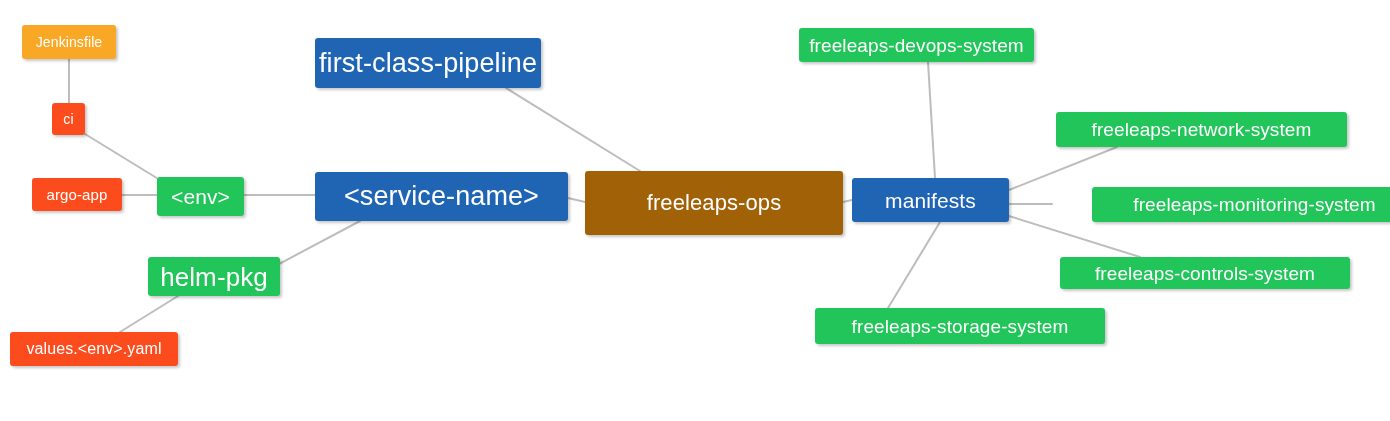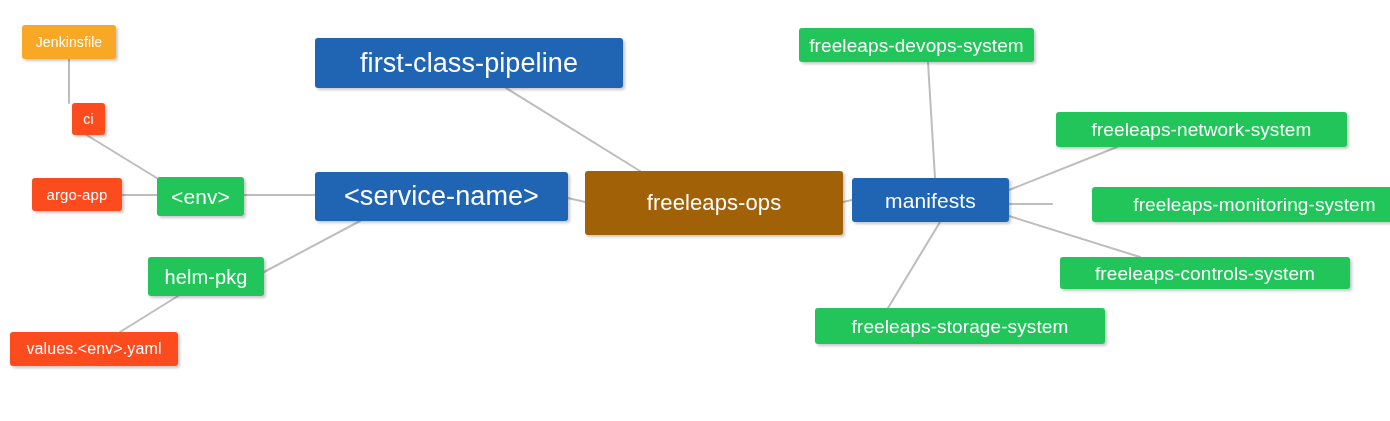--- a/index.html
+++ b/index.html
@@ -62,36 +62,36 @@
       <line x1="935" y1="178" x2="928" y2="62" stroke="#bdbdbd" stroke-width="2" stroke-linecap="round"></line>
       <line x1="1009" y1="190" x2="1117" y2="147" stroke="#bdbdbd" stroke-width="2" stroke-linecap="round"></line>
       <line x1="1009" y1="204" x2="1052" y2="204" stroke="#bdbdbd" stroke-width="2" stroke-linecap="round"></line>
       <line x1="1009" y1="216" x2="1140" y2="257" stroke="#bdbdbd" stroke-width="2" stroke-linecap="round"></line>
       <line x1="940" y1="222" x2="888" y2="308" stroke="#bdbdbd" stroke-width="2" stroke-linecap="round"></line>
     </svg>
   <div id="node-layer">
       <div class="node" style="left: 22px; top: 25px; width: 94px; height: 34px; background: rgb(249, 168, 38); font-size: 14px;">
         <span class="node-label">Jenkinsfile</span>
       </div>
-      <div class="node" style="left: 52px; top: 103px; width: 33px; height: 32px; background: rgb(252, 76, 30); font-size: 14px; margin-left: 20px;">
+      <div class="node" style="left: 52px; top: 103px; width: 33px; height: 32px; background: rgb(252, 76, 30); font-size: 14px;">
         <span class="node-label">ci</span>
       </div>
       <div class="node" style="left: 32px; top: 178px; width: 90px; height: 33px; background: rgb(252, 76, 30); font-size: 15px;">
         <span class="node-label">argo-app</span>
       </div>
       <div class="node" style="left: 157px; top: 177px; width: 87px; height: 39px; background: rgb(34, 197, 90); font-size: 21px;">
         <span class="node-label">&lt;env&gt;</span>
       </div>
-      <div class="node" style="left: 148px; top: 257px; width: 116px; height: 39px; background: rgb(34, 197, 90); font-size: 20px;">
+      <div class="node" style="left: 148px; top: 257px; width: 132px; height: 39px; background: rgb(34, 197, 90); font-size: 26px;">
         <span class="node-label">helm-pkg</span>
       </div>
       <div class="node" style="left: 10px; top: 332px; width: 168px; height: 34px; background: rgb(252, 76, 30); font-size: 16px;">
         <span class="node-label">values.&lt;env&gt;.yaml</span>
       </div>
-      <div class="node" style="left: 315px; top: 38px; width: 308px; height: 50px; background: rgb(32, 101, 180); font-size: 27px;">
+      <div class="node" style="left: 315px; top: 38px; width: 226px; height: 50px; background: rgb(32, 101, 180); font-size: 27px;">
         <span class="node-label">first-class-pipeline</span>
       </div>
       <div class="node" style="left: 315px; top: 172px; width: 253px; height: 49px; background: rgb(32, 101, 180); font-size: 27px;">
         <span class="node-label">&lt;service-name&gt;</span>
       </div>
       <div class="node" style="left: 585px; top: 171px; width: 258px; height: 64px; background: #a16207; font-size: 22px;">
         <span class="node-label">freeleaps-ops</span>
       </div>
       <div class="node" style="left: 852px; top: 178px; width: 157px; height: 44px; background: rgb(32, 101, 180); font-size: 21px;">
         <span class="node-label">manifests</span>

